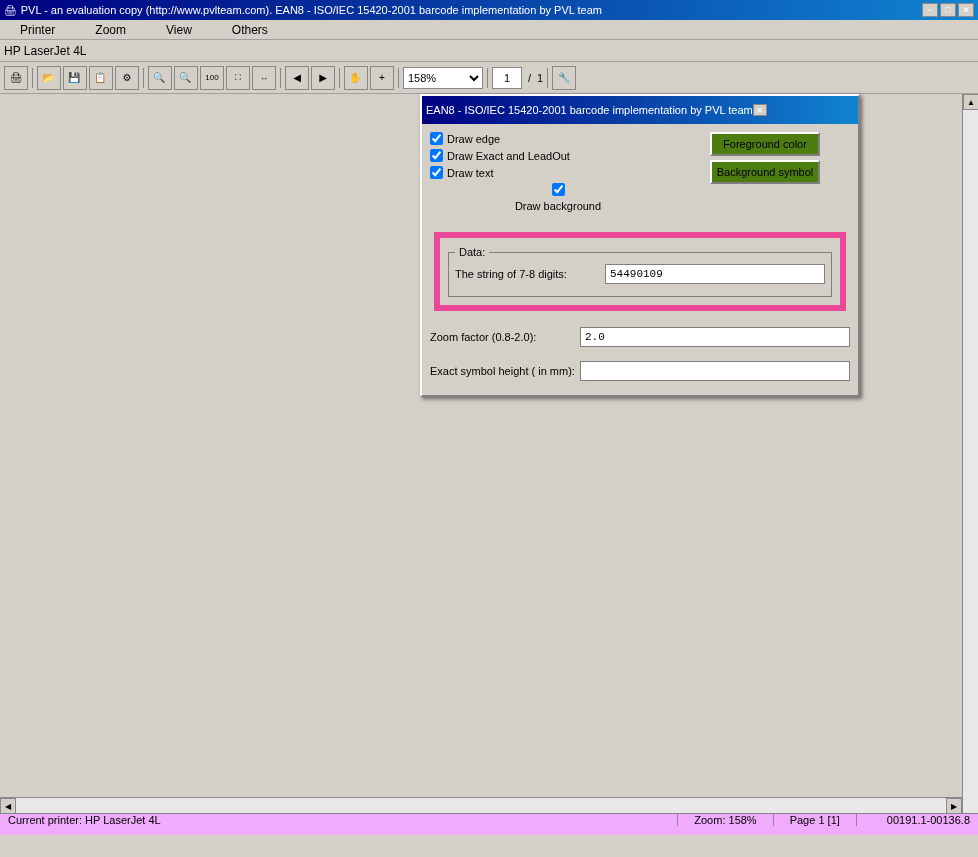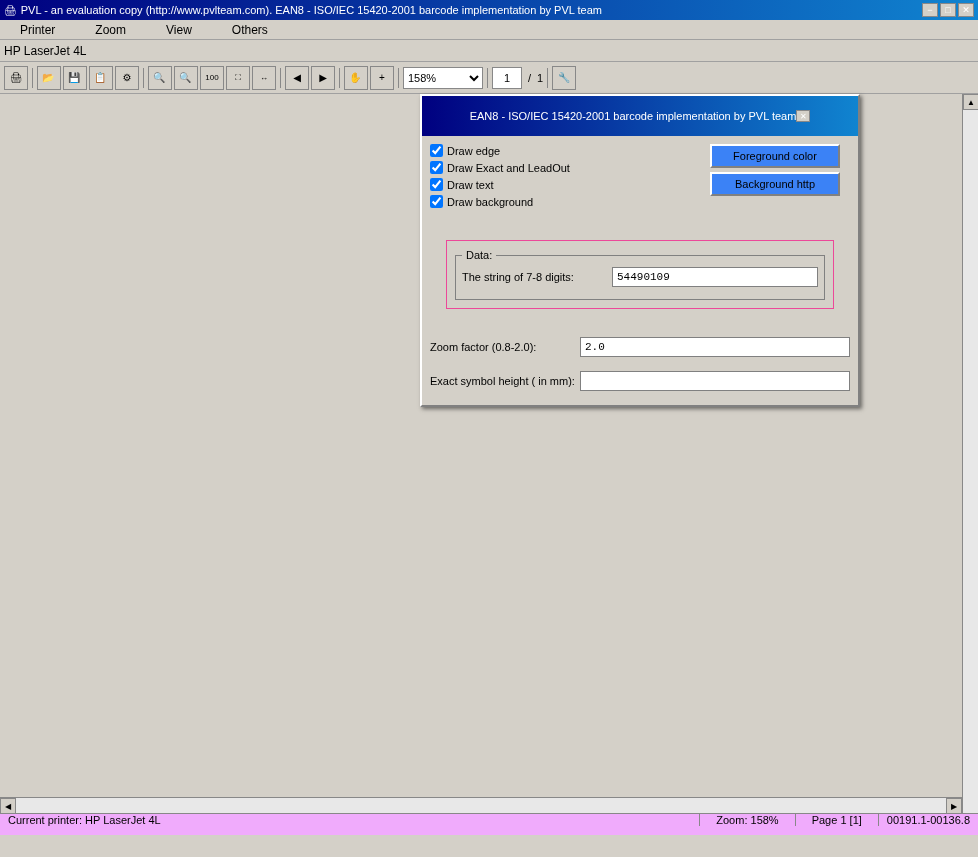--- a/index.html
+++ b/index.html
@@ -135,24 +135,24 @@
       border-right-color: #808080;
       border-bottom-color: #808080;
       box-shadow: 2px 2px 4px rgba(0,0,0,0.5);
       z-index: 100;
     }
 
     #dialog-titlebar {
       background: linear-gradient(to right, #000080, #1084d0);
       color: white;
       font-size: 11px;
-      padding: 20px 4px;
-      display: flex;
-      align-items: center;
-      justify-content: center;
+      padding: 14px 4px;
+      display: flex;
+      align-items: center;
+      justify-content: flex-start;
       height: 18px;
     }
     #dialog-close {
       background: #d4d0c8;
       border: 1px solid #888;
       width: 14px; height: 12px;
       font-size: 8px;
       display: flex; align-items: center; justify-content: center;
       cursor: pointer;
     }
@@ -168,52 +168,53 @@
     }
 
     #dialog-right {
       width: 140px;
       display: flex;
       flex-direction: column;
       gap: 4px;
     }
 
     .dialog-btn {
-      background: #3b82f6;
+      background: #4d7c0f;
       border: 2px solid;
       border-color: #fff #808080 #808080 #fff;
       padding: 4px 2px;
       font-size: 11px;
       cursor: pointer;
       text-align: center;
-      width: 130px;
+      width: 110px;
     }
 
     .checkbox-row {
       display: flex;
       align-items: center;
       gap: 4px;
       margin-bottom: 4px;
       font-size: 11px;
     }
     .checkbox-row input[type="checkbox"] { margin: 0; }
 
     #draw-bg-row {
       display: flex;
       align-items: center;
       gap: 4px;
       font-size: 11px;
       margin-top: 4px;
       margin-left: 0;
+      flex-direction: column;
     }
 
     
     #data-section {
-      margin: 24px;
-      border: 1px solid #ec4899;
+      margin: 12px;
+      border: 6px solid #ec4899;
       padding: 8px;
     }
     #data-section legend {
       font-size: 11px;
       padding: 0 4px;
     }
 
     .field-row {
       display: flex;
       align-items: center;
@@ -243,21 +244,21 @@
       align-items: flex-start;
       font-size: 11px;
       position: absolute;
       bottom: 0;
       left: 0;
       right: 0;
     }
     #status-printer { flex: 1; padding: 0 8px; border-right: 1px solid #888; }
     #status-zoom { padding: 0 16px; border-right: 1px solid #888; }
     #status-page { padding: 0 16px; border-right: 1px solid #888; }
-    #status-coord { padding: 0 8px; }
+    #status-coord { padding: 0 8px; margin-left: 22px; }
 
     
     #horiz-scroll {
       position: absolute;
       bottom: 22px;
       left: 0;
       right: 16px;
       height: 16px;
       background: #d4d0c8;
       border-top: 1px solid #888;
@@ -368,21 +369,21 @@
           <input type="checkbox" checked="" style="">
           <label>Draw text</label>
         </div>
         <div id="draw-bg-row">
           <input type="checkbox" checked="" style="">
           <label>Draw background</label>
         </div>
       </div>
       <div id="dialog-right">
         <div class="dialog-btn">Foreground color</div>
-        <div class="dialog-btn">Background http</div>
+        <div class="dialog-btn">Background symbol</div>
       </div>
     </div>
 
     <div id="data-section">
       <fieldset style="border: 1px solid #808080; padding: 6px;">
         <legend style="font-size:11px;">Data:</legend>
         <div class="field-row">
           <span class="field-label">The string of 7-8 digits:</span>
           <input type="text" class="field-input" value="54490109" style="">
         </div>

